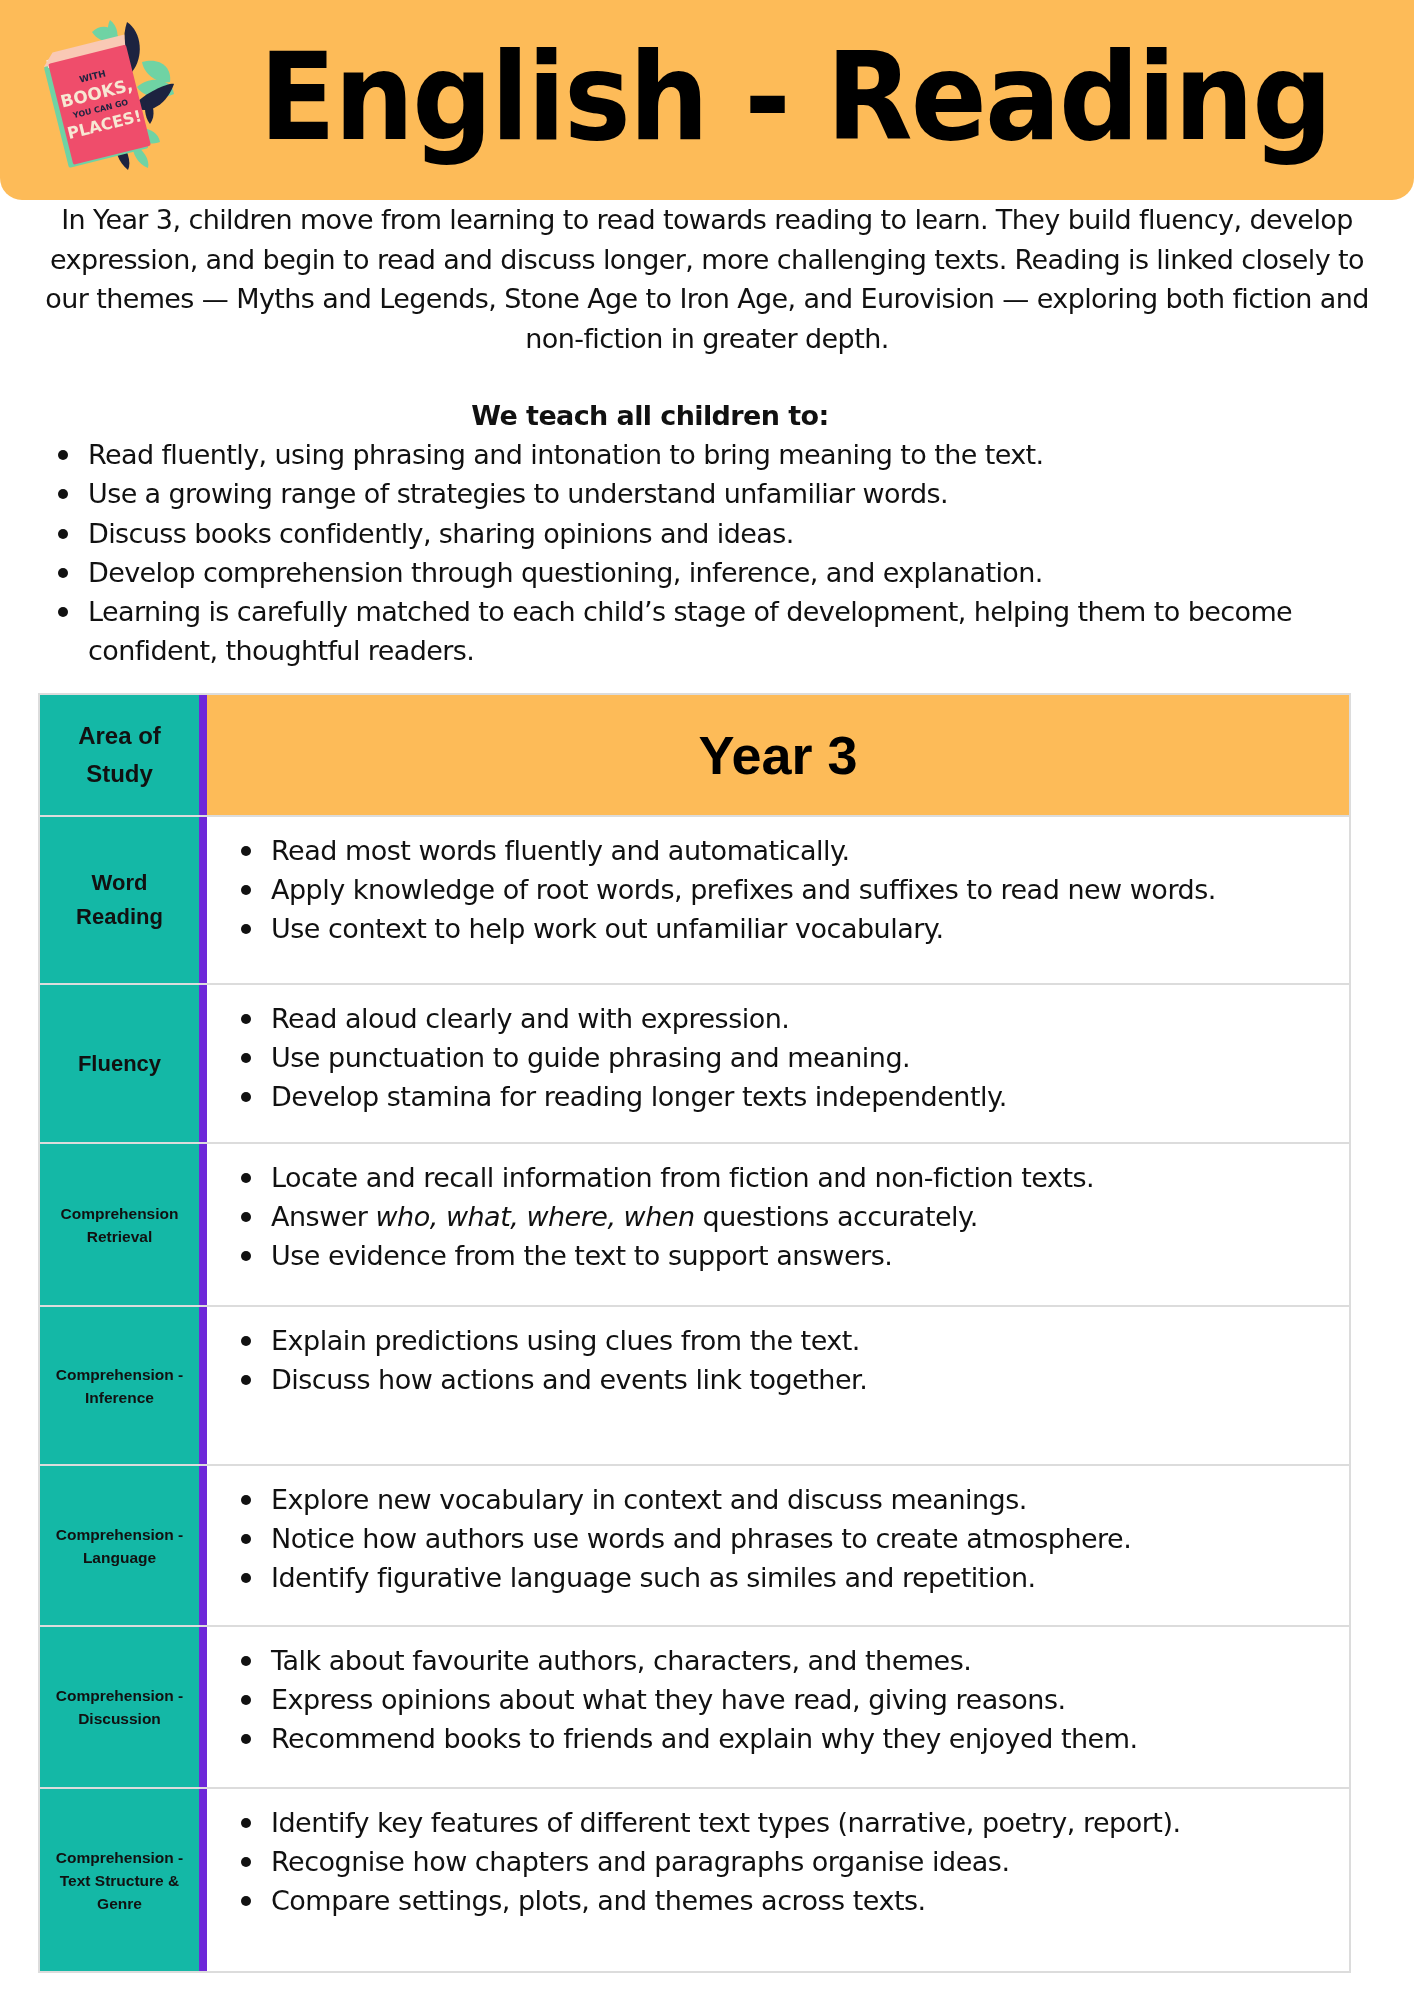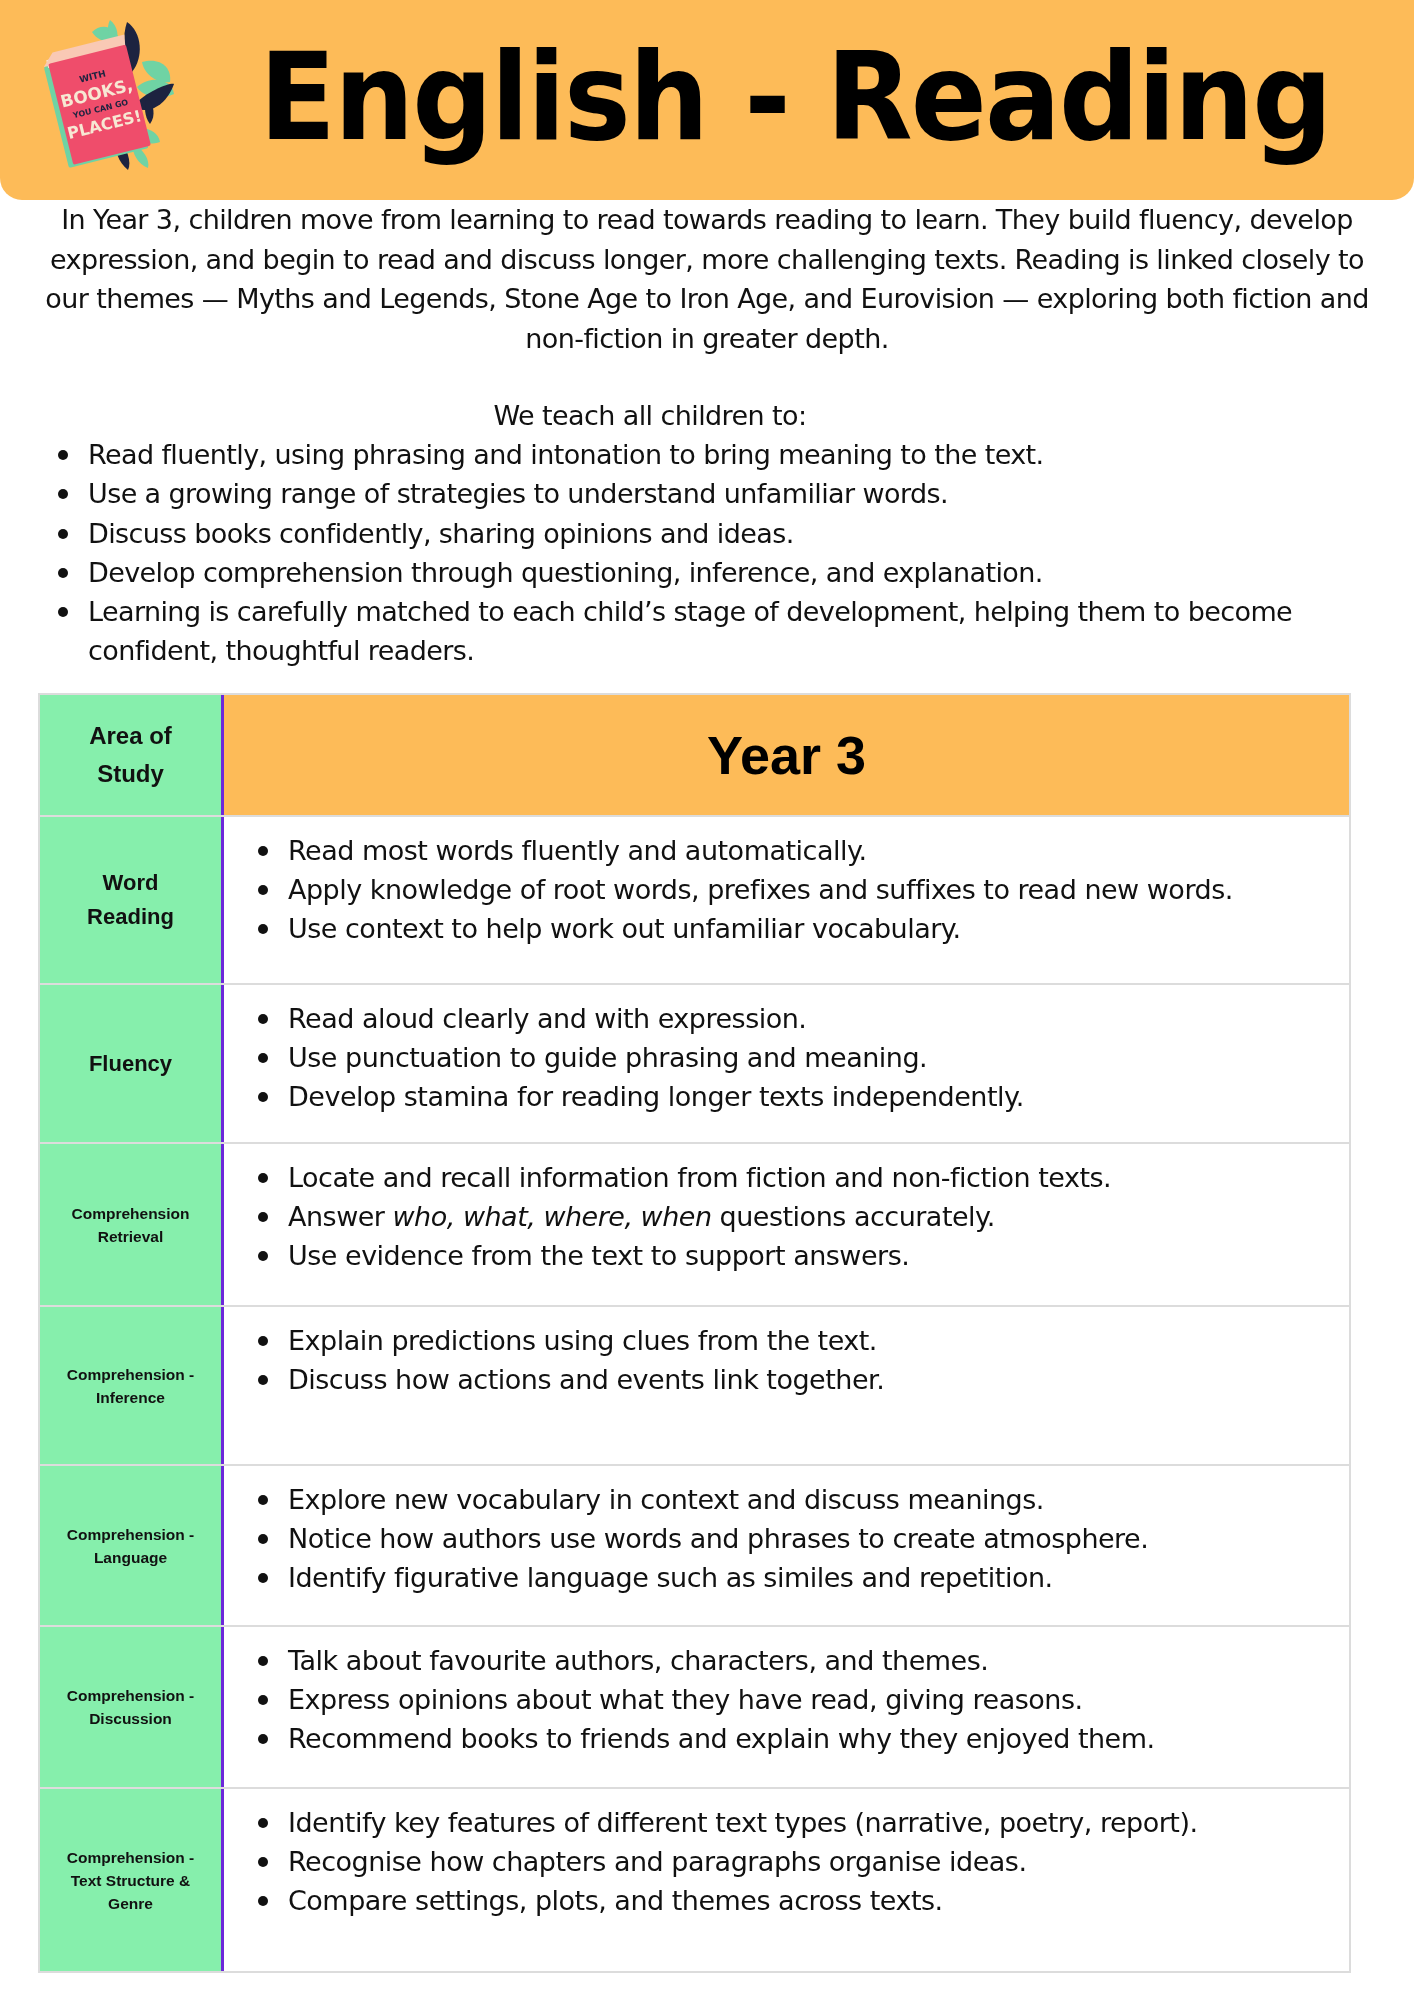--- a/index.html
+++ b/index.html
@@ -26,42 +26,42 @@
 
     
     .intro {
       position: absolute; left: 30px; top: 200px; width: 1354px;
       text-align: center; font-size: 27px; line-height: 39.5px; color: #111;
       font-family: "DejaVu Sans", sans-serif;
       letter-spacing: -0.6px;
     }
     .intro-heading {
       position: absolute; left: 0; top: 398px; width: 1300px; text-align: center;
-      font-weight: normal; font-size: 27px; line-height: 36px; letter-spacing: -0.6px;
+      font-weight: bold; font-size: 27px; line-height: 36px; letter-spacing: -0.6px;
     }
     .intro-list {
       position: absolute; left: 52px; top: 435px; width: 1320px;
       list-style: none; font-size: 27px; line-height: 39.3px; letter-spacing: -0.6px;
     }
     .intro-list li { position: relative; padding-left: 36px; }
     .intro-list li::before {
       content: ""; position: absolute; left: 6px; top: 15px;
       width: 10px; height: 10px; border-radius: 50%; background: #111;
     }
 
     
     .table {
       position: absolute; left: 38px; top: 693px; width: 1313px;
       border: 2px solid #dcdcdc; border-collapse: collapse;
     }
     .row { display: flex; border-top: 2px solid #dcdcdc; }
     .row:first-child { border-top: none; }
     .area-cell {
-      width: 184px; flex: none; background: #86efac;
-      border-right: 3px solid #6d28d9;
+      width: 167px; flex: none; background: #14b8a6;
+      border-right: 8px solid #6d28d9;
       display: flex; align-items: center; justify-content: center;
       text-align: center; font-family: "Liberation Sans", sans-serif;
       font-weight: bold; color: #111;
     }
     .area-cell.big { font-size: 24px; line-height: 38px; }
     .area-cell.mid { font-size: 22px; line-height: 34px; }
     .area-cell.small { font-size: 15.5px; line-height: 23px; padding: 0 4px; }
     .content-cell { flex: 1; background: #fff; padding: 14px 0 0 30px; }
     .header-row .content-cell {
       background: #FDBB58; padding: 16px; display: flex; align-items: center; justify-content: center;

